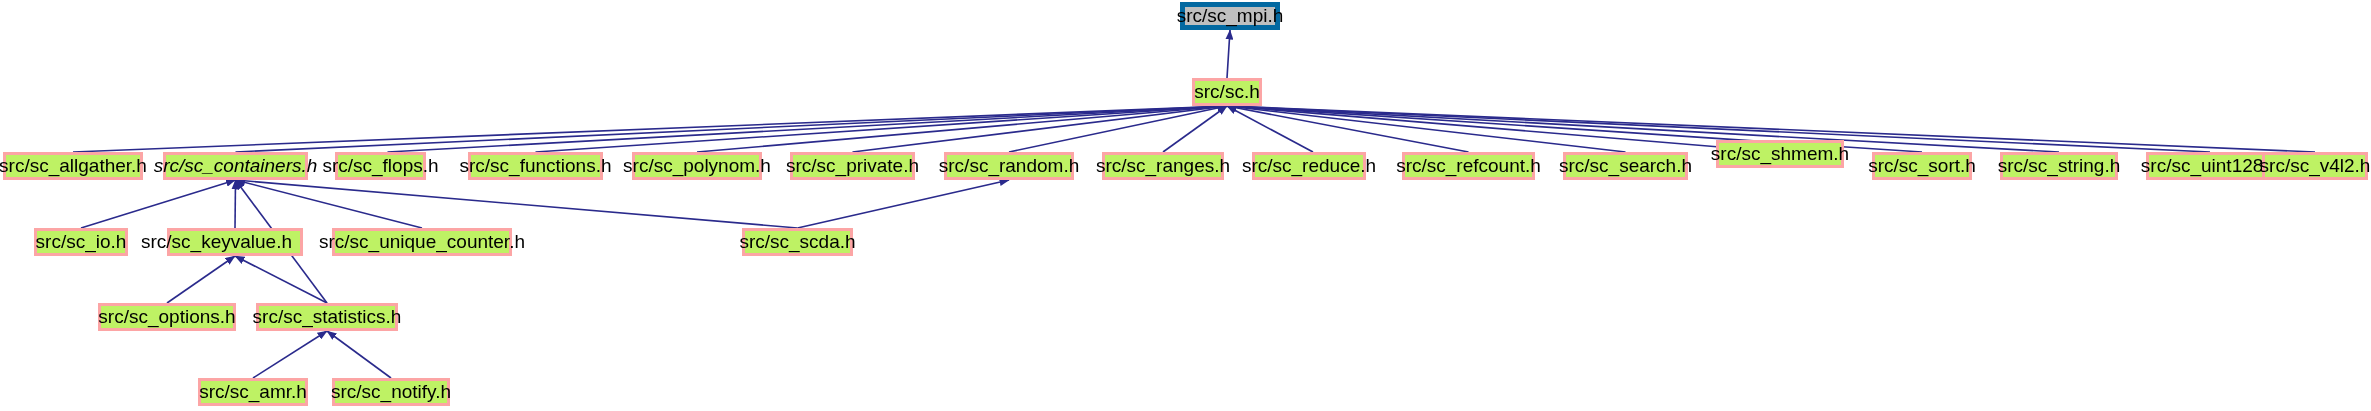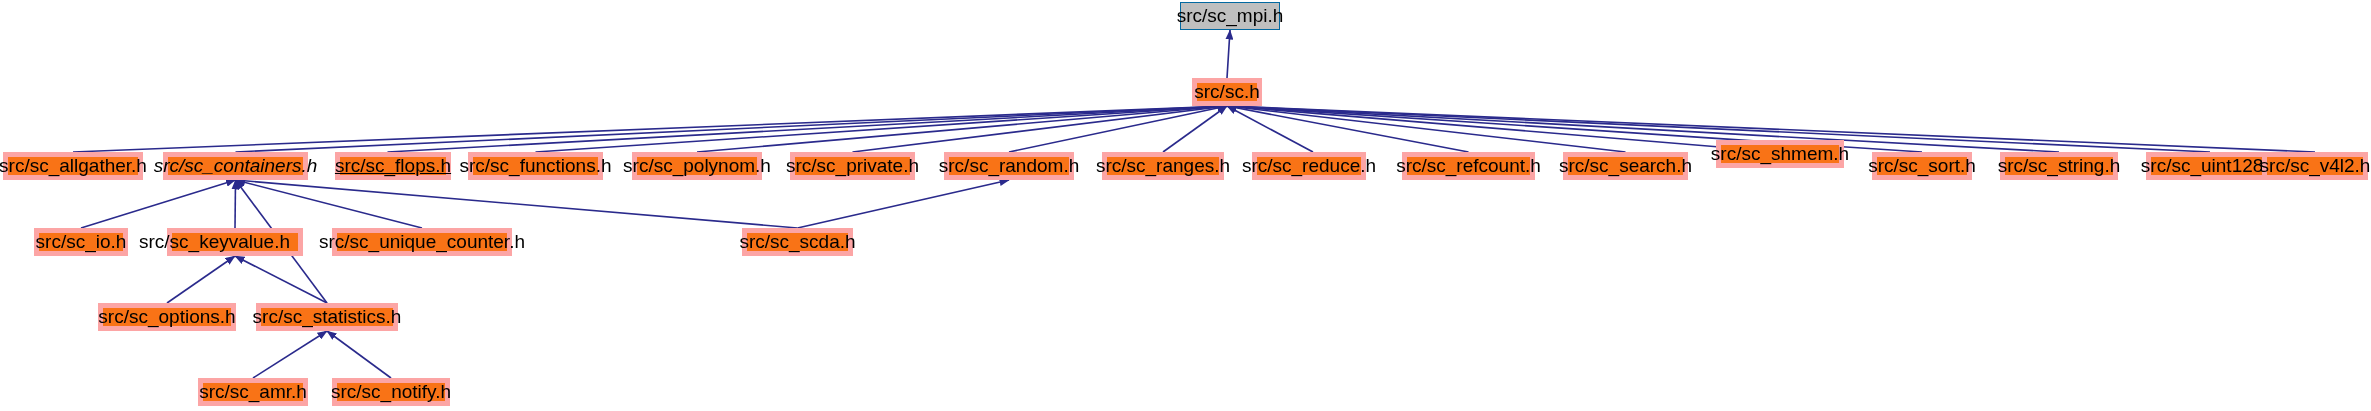--- a/index.html
+++ b/index.html
@@ -18,35 +18,35 @@
   #edges {
     position: absolute;
     left: 0;
     top: 0;
     width: 2371px;
     height: 411px;
   }
   .node {
     position: absolute;
     box-sizing: border-box;
-    border: 5px solid #fca5a5;
-    background: #f97316;
+    border: 3px solid #fca5a5;
+    background: #bef264;
     color: #000000;
     font-size: 19px;
     line-height: 1;
     white-space: nowrap;
     display: flex;
     align-items: center;
     justify-content: center;
     height: 28px;
     z-index: 5;
   }
   .node.root {
     background: #bfbfbf;
-    border: 1px solid #0369a1;
+    border: 5px solid #0369a1;
   }
   .node-label {
     display: block;
     padding: 0 8px;
     transform: translateY(-1px);
   }
 </style>
 </head>
 <body>
 
@@ -91,21 +91,21 @@
       </div>
       <div class="node" style="left: 1192px; top: 78px; width: 70px;">
         <span class="node-label">src/sc.h</span>
       </div>
       <div class="node" style="left: 3px; top: 152px; width: 140px;">
         <span class="node-label">src/sc_allgather.h</span>
       </div>
       <div class="node" style="left: 163px; top: 152px; width: 145px; font-style: italic;">
         <span class="node-label">src/sc_containers.h</span>
       </div>
-      <div class="node" style="left: 335px; top: 152px; width: 116px; text-decoration: underline;">
+      <div class="node" style="left: 335px; top: 152px; width: 91px;">
         <span class="node-label">src/sc_flops.h</span>
       </div>
       <div class="node" style="left: 468px; top: 152px; width: 135px;">
         <span class="node-label">src/sc_functions.h</span>
       </div>
       <div class="node" style="left: 632px; top: 152px; width: 130px;">
         <span class="node-label">src/sc_polynom.h</span>
       </div>
       <div class="node" style="left: 790px; top: 152px; width: 125px;">
         <span class="node-label">src/sc_private.h</span>

